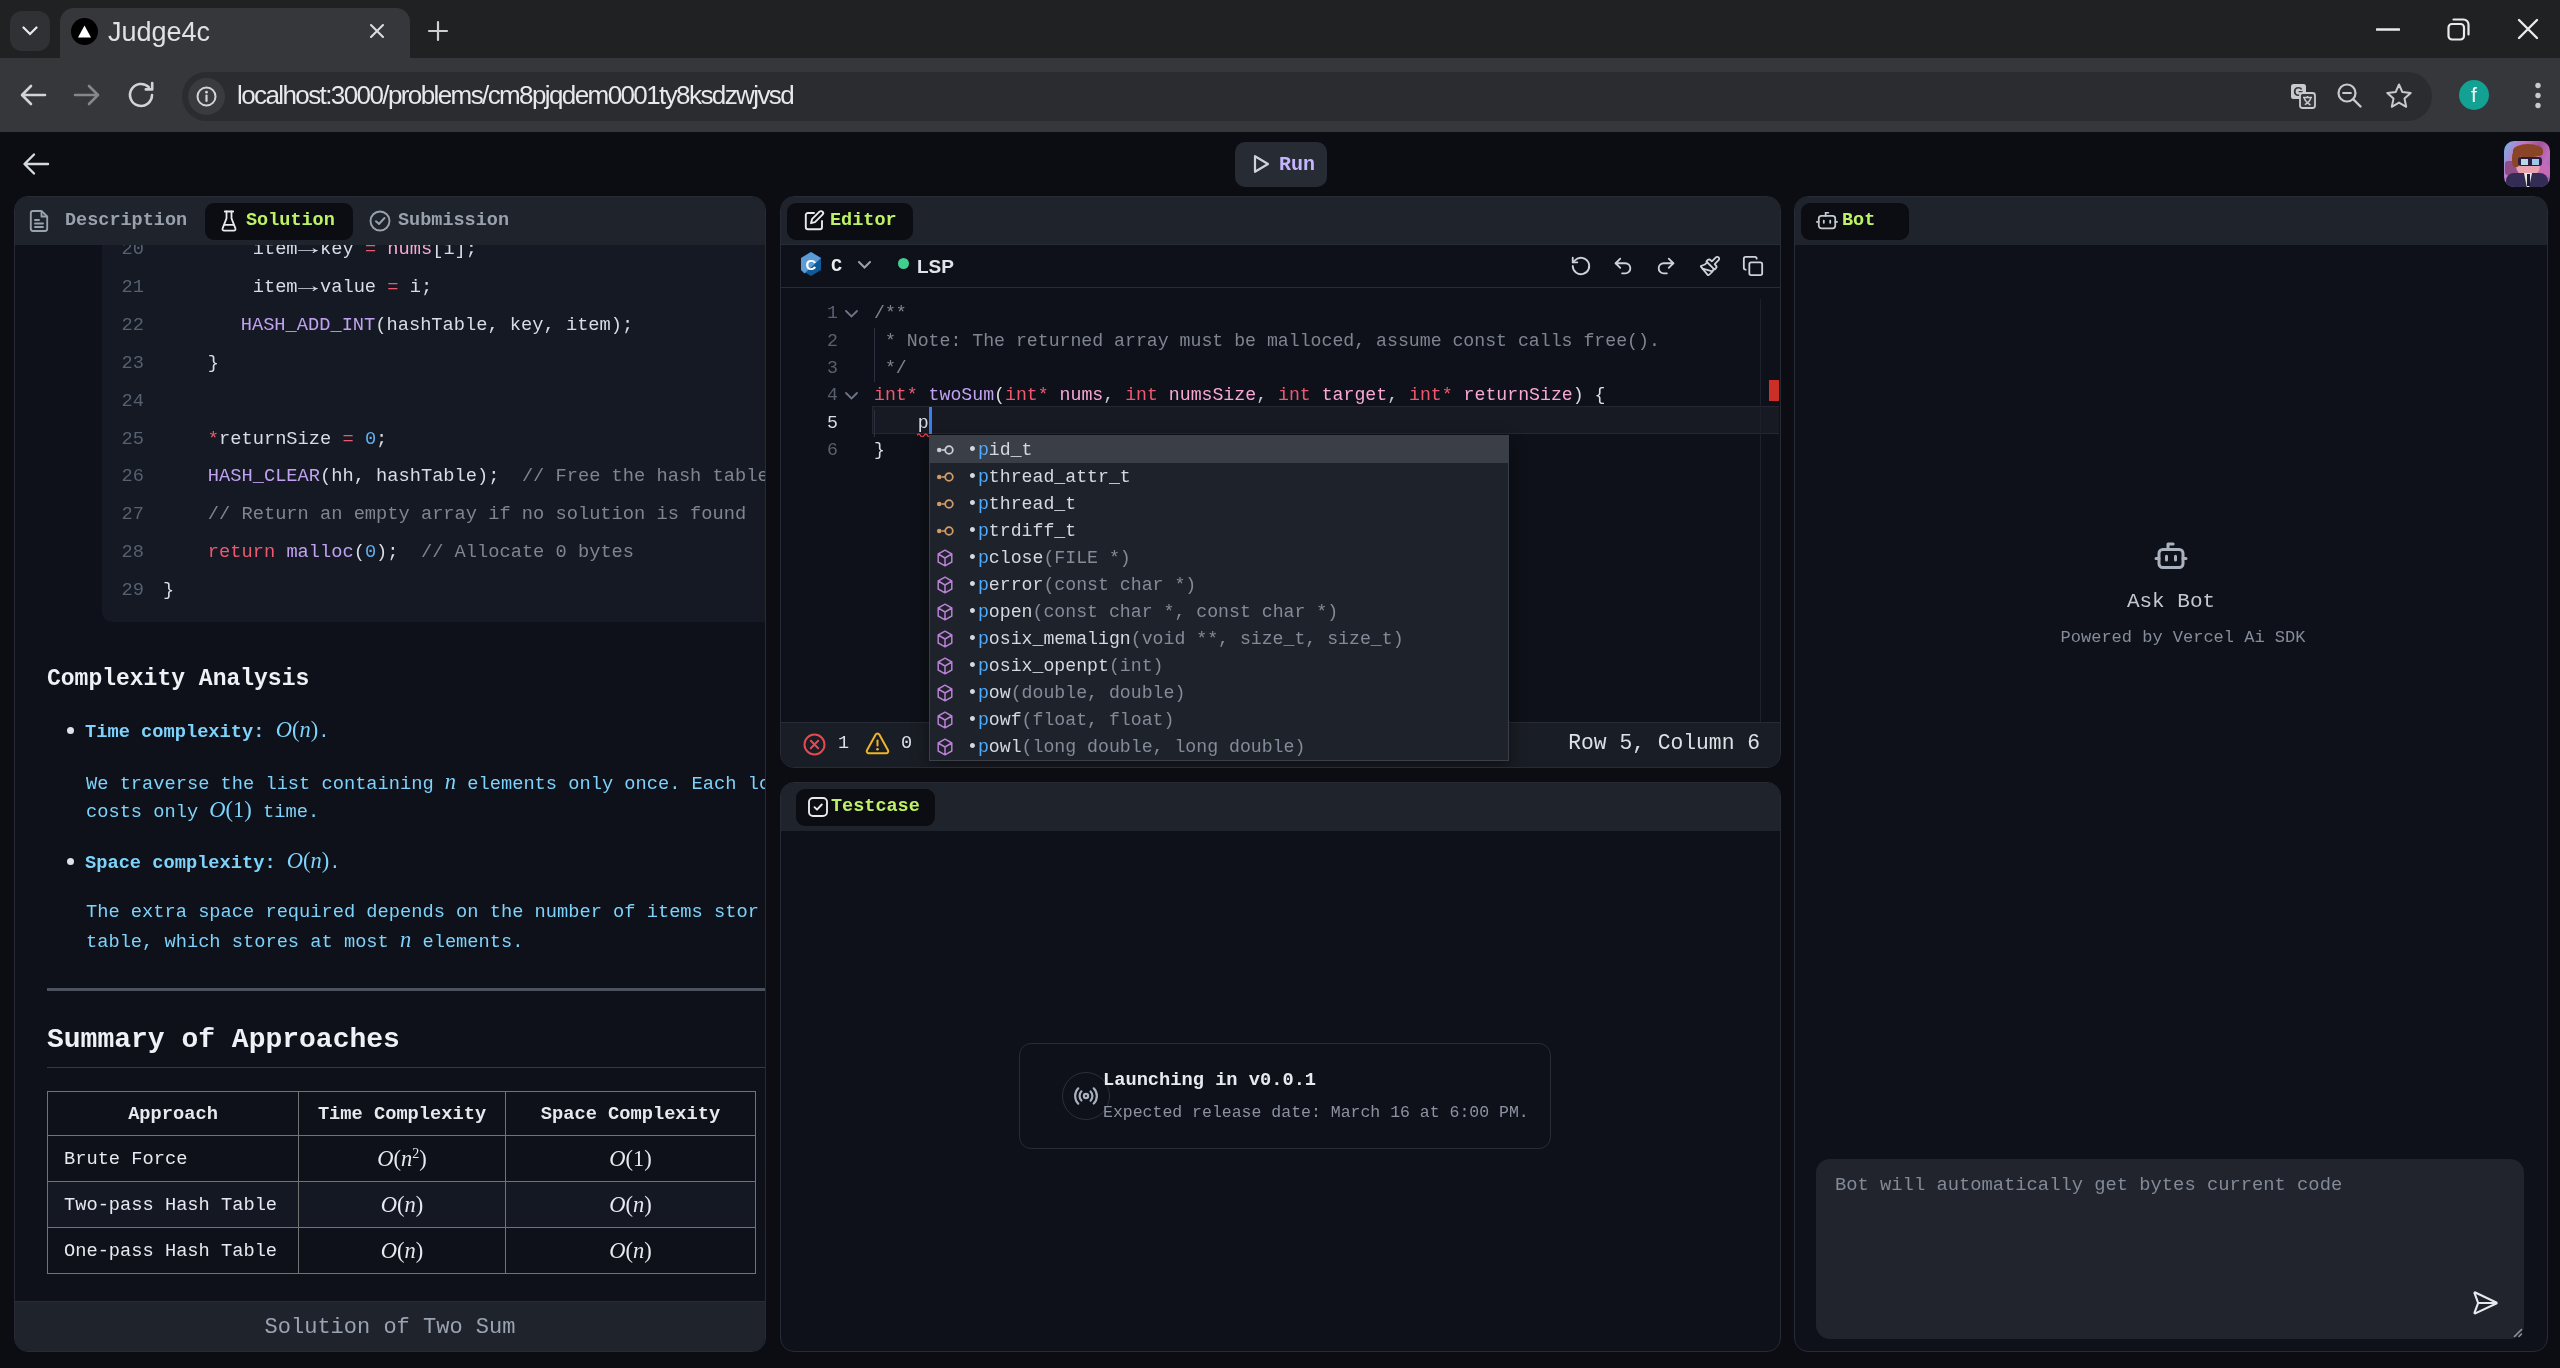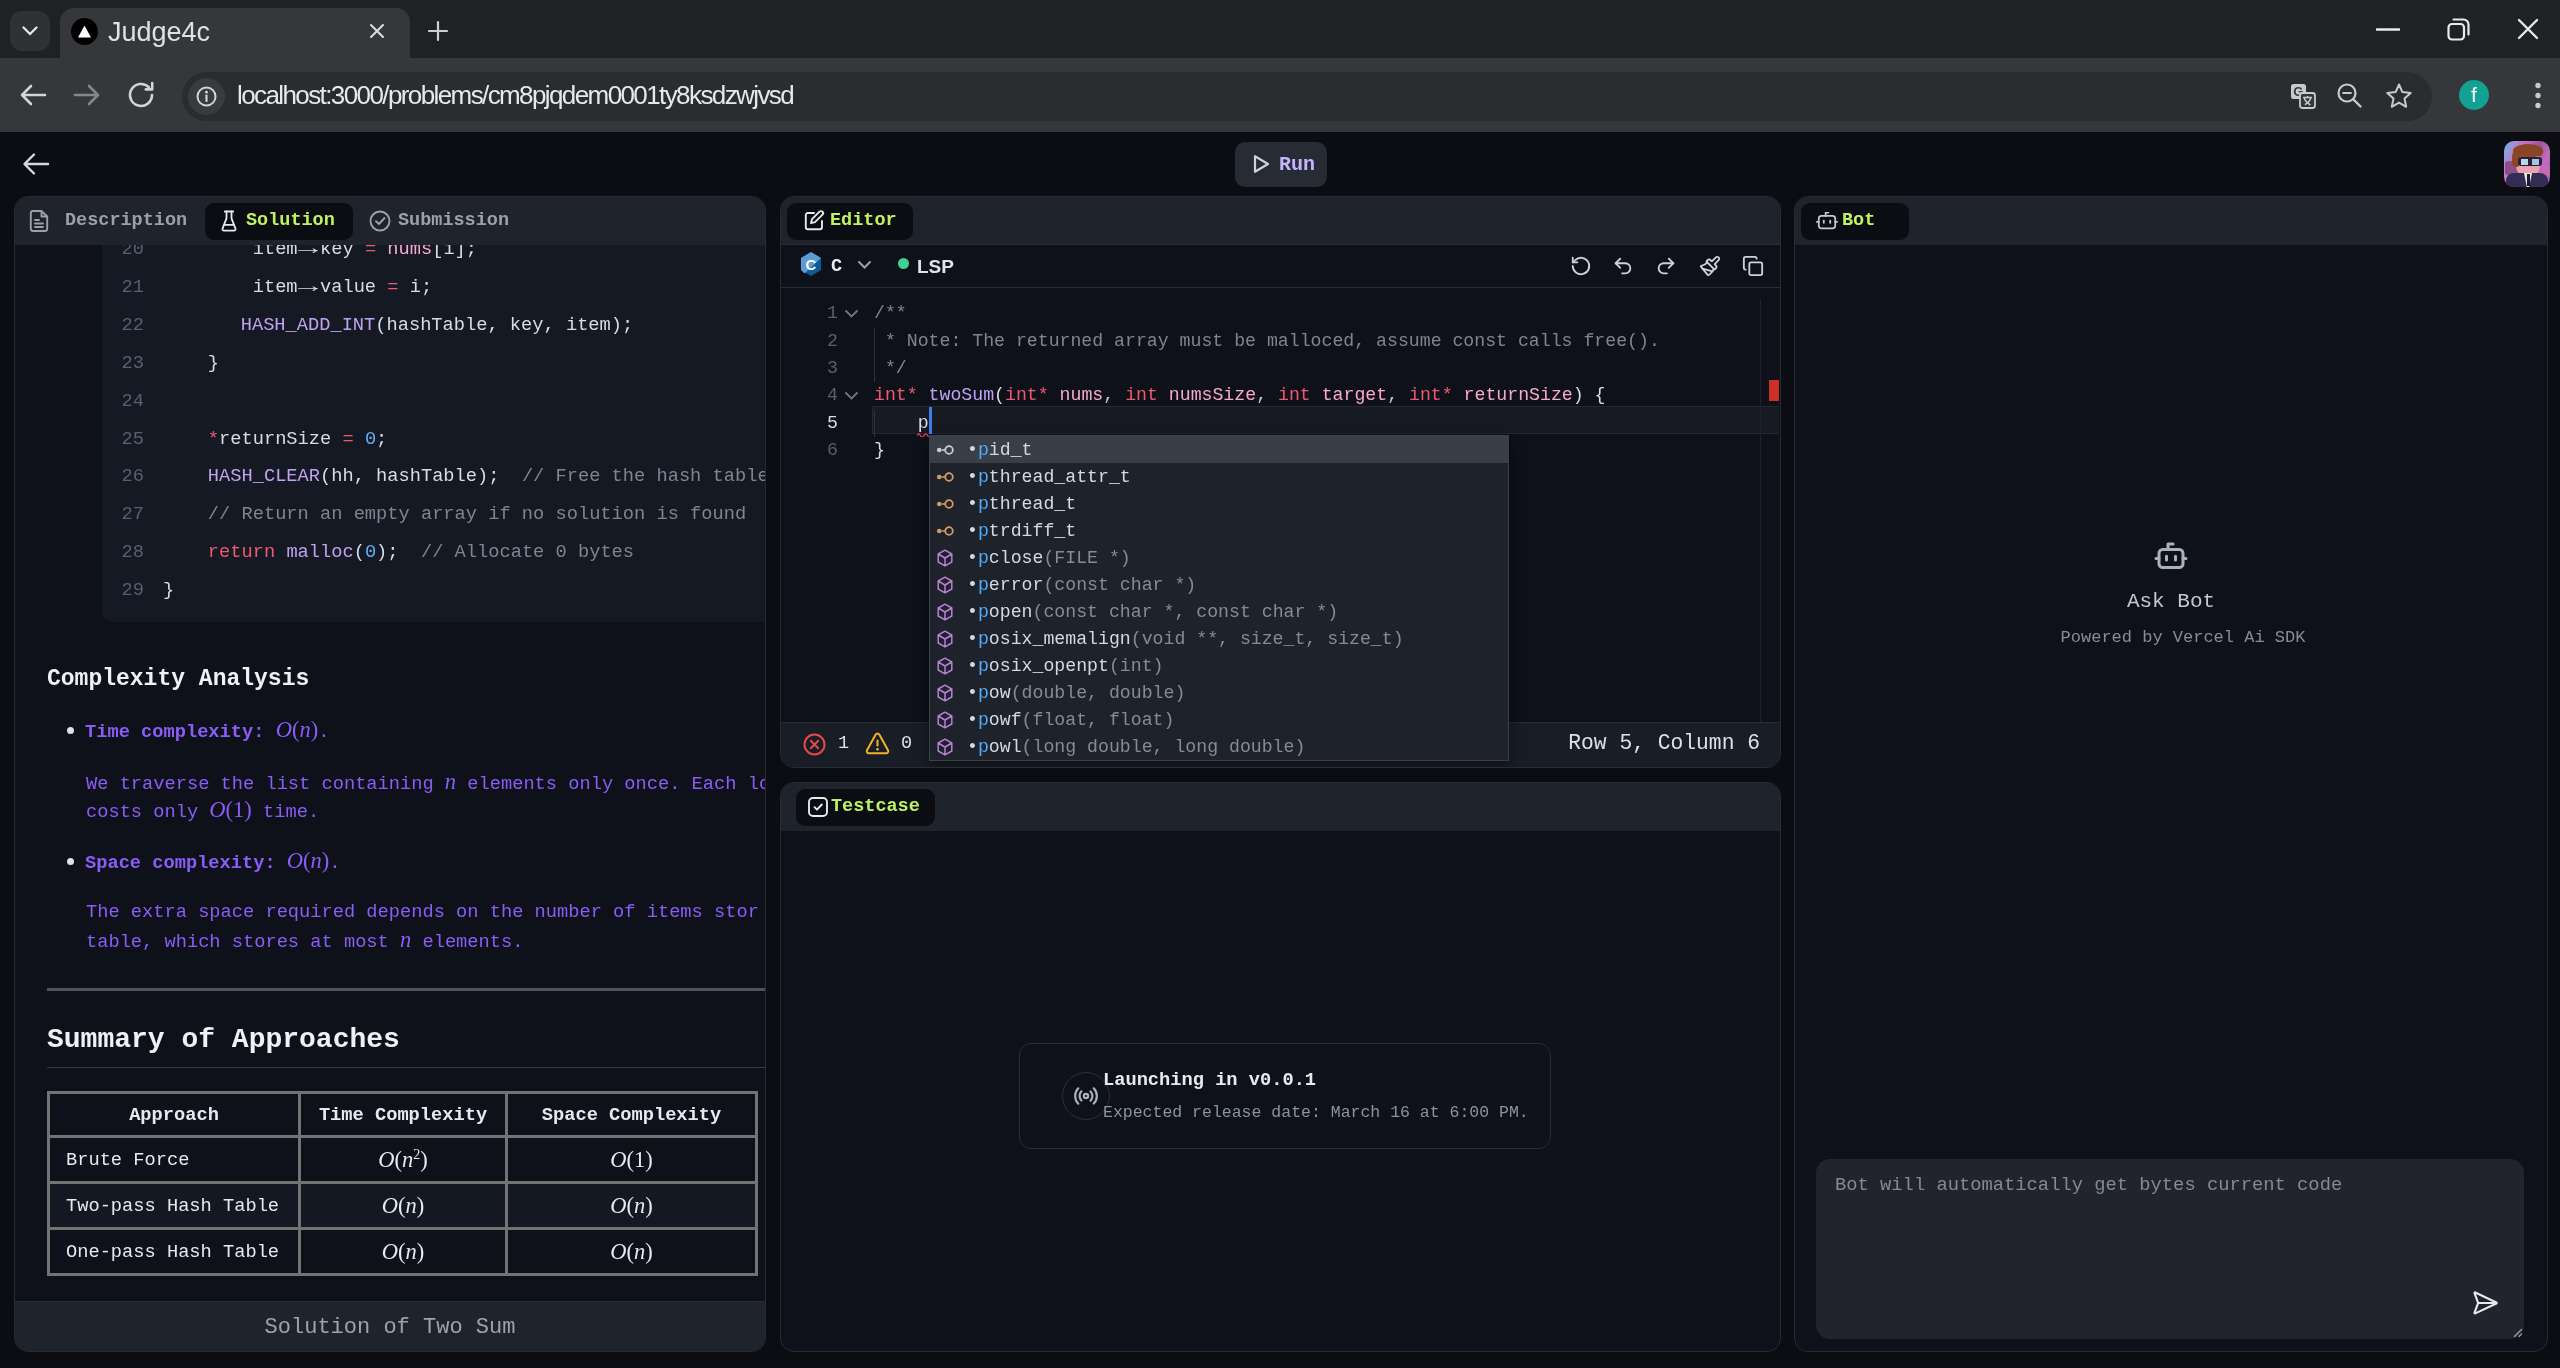--- a/index.html
+++ b/index.html
@@ -22,26 +22,26 @@
   .gut { position:absolute; color:#586070; font-size:18.2px; width:30px; text-align:right; height:27px; line-height:27px; }
   .eline { position:absolute; font-size:18.2px; white-space:pre; color:#d7dde6; height:27px; line-height:27px; }
   .tok-c { color:#7f8590; }
   .tok-r { color:#ef596f; }
   .tok-o { color:#f9a8d4; }
   .tok-f { color:#c0a2f0; }
   .tok-b { color:#61afef; }
   .tok-g { color:#d8dde6; }
   .tok-p { color:#bfc7d5; }
 
-  .mdtext { position:absolute; font-size:18.7px; color:#8b5cf6; white-space:pre; height:28px; line-height:28px; }
+  .mdtext { position:absolute; font-size:18.7px; color:#7dd3fc; white-space:pre; height:28px; line-height:28px; }
   .mi { font-family:"Liberation Serif", serif; font-style:italic; font-size:22.5px; }
   .mu { font-family:"Liberation Serif", serif; font-style:normal; font-size:22.5px; }
 
   table.cmp { border-collapse:collapse; font-size:18.7px; color:#e6e9ee; table-layout:fixed; }
-  table.cmp th, table.cmp td { border:3px solid #737373; text-align:center; vertical-align:middle; font-weight:normal; }
+  table.cmp th, table.cmp td { border:1px solid #737373; text-align:center; vertical-align:middle; font-weight:normal; }
   table.cmp th { font-weight:bold; }
 
   .sug { position:absolute; left:0; width:100%; height:27px; display:flex; align-items:center; font-size:18.2px; color:#d4d9e0; white-space:pre; }
   .sug svg { margin-left:5px; margin-right:12px; flex:none; }
   .sg-b { color:#4daafc; }
   .sg-d { color:#848b98; }
   svg { display:block; }
 </style>
 </head>
 <body>

